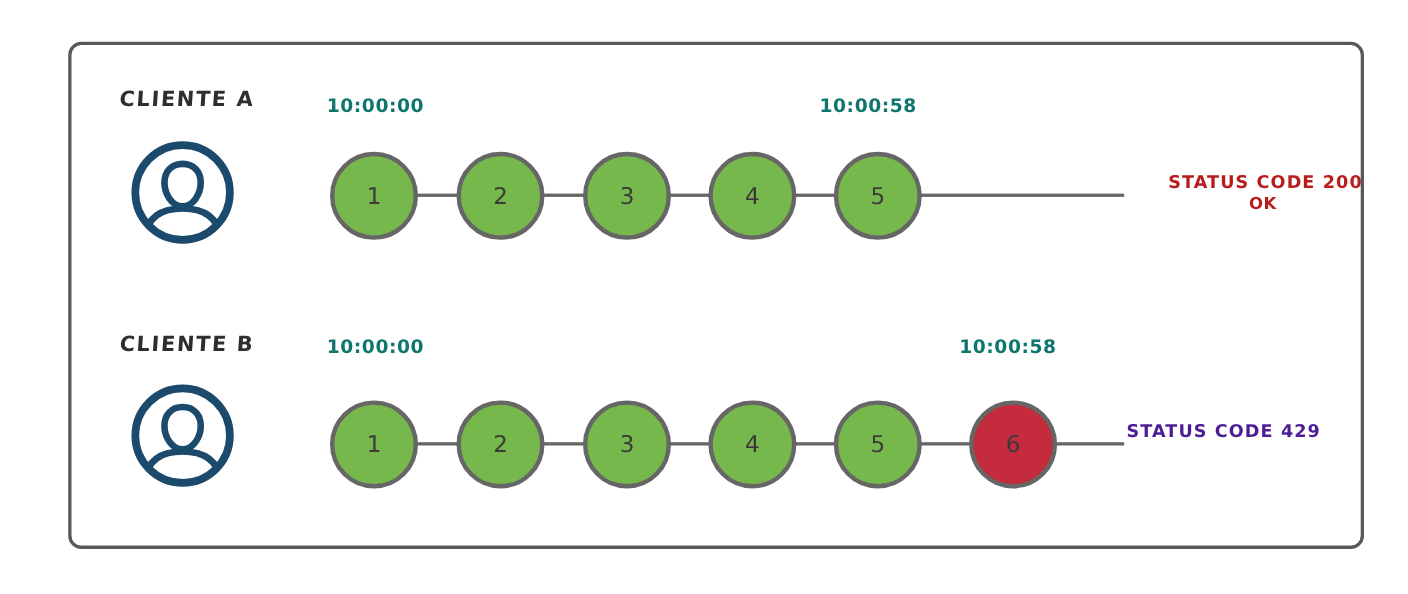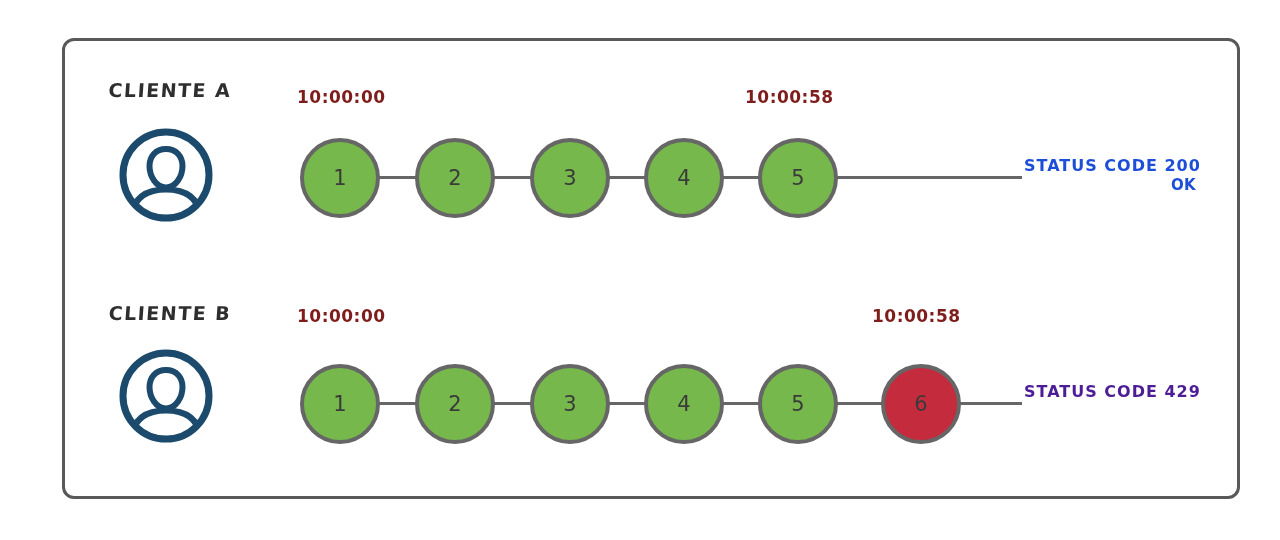--- a/index.html
+++ b/index.html
@@ -56,21 +56,21 @@
     top: var(--avatar-top);
     width: 96px;
     height: 96px;
   }
   .timestamp {
     position: absolute;
     top: var(--ts-top);
     font-size: 17px;
     font-weight: bold;
     letter-spacing: 0.5px;
-    color: #7f1d1d;
+    color: #0f766e;
     white-space: nowrap;
   }
   .ts-start { left: 297px; }
   .ts-end { left: var(--ts-end-left); }
 
   .track-line {
     position: absolute;
     left: 338px;
     top: calc(var(--center-y) - 2px);
     width: 684px;
@@ -101,21 +101,20 @@
   }
   .status-line1 {
     font-size: 16px;
     letter-spacing: 1px;
     white-space: nowrap;
   }
   .status-line2 {
     font-size: 15px;
     letter-spacing: 0.3px;
     white-space: nowrap;
-    text-align: right;
   }
 </style>
 </head>
 <body>
 
 <div class="canvas">
   <div class="frame"></div>
 
   <div class="row row-a">
     <div class="client-label">CLIENTE A</div>
@@ -134,21 +133,21 @@
     <div class="timestamp ts-start">10:00:00</div>
     <div class="timestamp ts-end">10:00:58</div>
     <div class="track-line"></div>
     <div class="circles">
         <div class="circle" style="left: 300px; top: 138px; background: rgb(118, 184, 75); border-color: rgb(102, 102, 102);">1</div>
         <div class="circle" style="left: 415px; top: 138px; background: rgb(118, 184, 75); border-color: rgb(102, 102, 102);">2</div>
         <div class="circle" style="left: 530px; top: 138px; background: rgb(118, 184, 75); border-color: rgb(102, 102, 102);">3</div>
         <div class="circle" style="left: 644px; top: 138px; background: rgb(118, 184, 75); border-color: rgb(102, 102, 102);">4</div>
         <div class="circle" style="left: 758px; top: 138px; background: rgb(118, 184, 75); border-color: rgb(102, 102, 102);">5</div>
       </div>
-    <div class="status" style="color: #1d4ed8;">
+    <div class="status" style="color: #b91c1c; margin-left: 38px;">
       <div class="status-line1">STATUS CODE 200</div>
       <div class="status-line2">OK</div>
     </div>
   </div>
 
   <div class="row row-b">
     <div class="client-label">CLIENTE B</div>
     <svg class="avatar" viewBox="0 0 96 96">
       <defs>
           <clipPath id="clipB">

